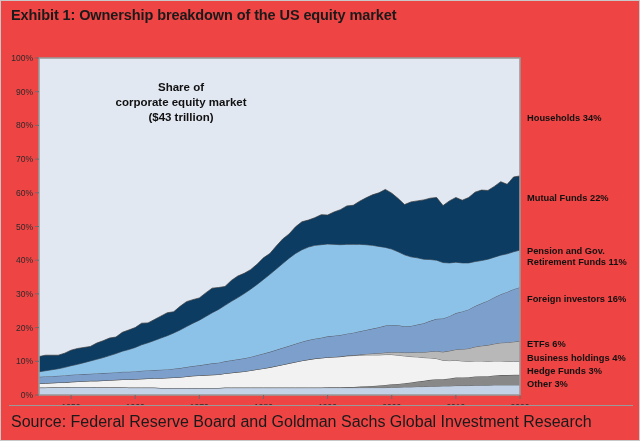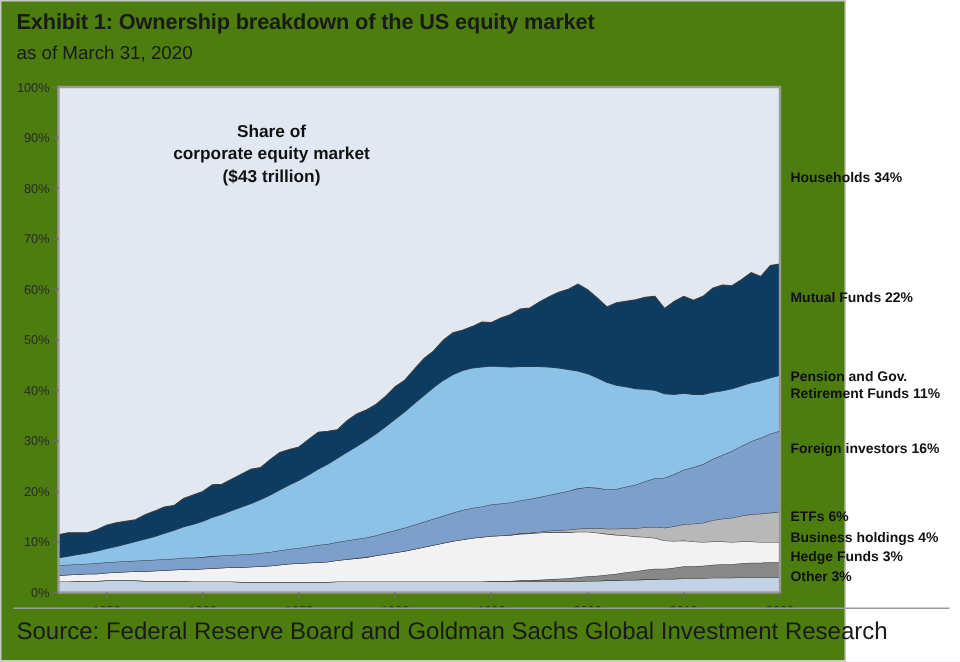--- a/index.html
+++ b/index.html
@@ -5,24 +5,24 @@
   html,body{margin:0;padding:0;}
   body{
     width:640px;height:441px;
     background:#ffffff;
     font-family:"Liberation Sans", sans-serif;
     color:#1a1a1a;
     overflow:hidden;
     position:relative;
   }
   #exhibit-frame{
-    position:absolute;left:0;top:0;width:564px;height:441px;
+    position:absolute;left:0;top:0;width:640px;height:441px;
     border:1px solid #c8c8c8;
     box-sizing:border-box;
-    background:#4d7c0f;
+    background:#ef4444;
   }
   #chart-title{
     position:absolute;left:10px;top:6px;
     font-size:14.5px;font-weight:bold;letter-spacing:-0.1px;
     white-space:nowrap;
   }
   #chart-subtitle{
     position:absolute;left:10px;top:27px;
     font-size:12.5px;font-weight:normal;
     white-space:nowrap;
@@ -52,21 +52,20 @@
     font-size:9.3px;font-weight:bold;fill:#111;
   }
   .band-outline{stroke:#3a3a3a;stroke-width:0.7;fill:none;}
 </style>
 </head>
 <body>
 
 <div id="exhibit-frame">
 
   <div id="chart-title">Exhibit 1: Ownership breakdown of the US equity market</div>
-  <div id="chart-subtitle">as of March 31, 2020</div>
 
   <div id="plot-wrap">
     <svg id="chart-svg" width="640" height="360" viewBox="0 0 640 360">
         <rect x="38" y="13" width="481" height="337" fill="#e2e8f2"></rect>
         <path d="M 38 350 L 38.00 350.00 L 44.41 350.00 L 50.83 350.00 L 57.24 350.00 L 63.65 350.00 L 70.07 350.00 L 76.48 350.00 L 82.89 350.00 L 89.31 350.00 L 95.72 350.00 L 102.13 350.00 L 108.55 350.00 L 114.96 350.00 L 121.37 350.00 L 127.79 350.00 L 134.20 350.00 L 140.61 350.00 L 147.03 350.00 L 153.44 350.00 L 159.85 350.00 L 166.27 350.00 L 172.68 350.00 L 179.09 350.00 L 185.51 350.00 L 191.92 350.00 L 198.33 350.00 L 204.75 350.00 L 211.16 350.00 L 217.57 350.00 L 223.99 350.00 L 230.40 350.00 L 236.81 350.00 L 243.23 350.00 L 249.64 350.00 L 256.05 350.00 L 262.47 350.00 L 268.88 350.00 L 275.29 350.00 L 281.71 350.00 L 288.12 350.00 L 294.53 350.00 L 300.95 350.00 L 307.36 350.00 L 313.77 350.00 L 320.19 350.00 L 326.60 350.00 L 333.01 350.00 L 339.43 350.00 L 345.84 350.00 L 352.25 350.00 L 358.67 350.00 L 365.08 350.00 L 371.49 350.00 L 377.91 350.00 L 384.32 350.00 L 390.73 350.00 L 397.15 350.00 L 403.56 350.00 L 409.97 350.00 L 416.39 350.00 L 422.80 350.00 L 429.21 350.00 L 435.63 350.00 L 442.04 350.00 L 448.45 350.00 L 454.87 350.00 L 461.28 350.00 L 467.69 350.00 L 474.11 350.00 L 480.52 350.00 L 486.93 350.00 L 493.35 350.00 L 499.76 350.00 L 506.17 350.00 L 512.59 350.00 L 519.00 350.00 L 519.00 339.89 L 512.59 339.89 L 506.17 339.89 L 499.76 339.89 L 493.35 339.89 L 486.93 340.23 L 480.52 340.23 L 474.11 340.23 L 467.69 340.56 L 461.28 340.56 L 454.87 340.56 L 448.45 340.90 L 442.04 340.90 L 435.63 341.24 L 429.21 341.24 L 422.80 341.57 L 416.39 341.57 L 409.97 341.91 L 403.56 341.91 L 397.15 342.25 L 390.73 342.25 L 384.32 342.59 L 377.91 342.59 L 371.49 342.59 L 365.08 342.59 L 358.67 342.59 L 352.25 342.59 L 345.84 342.59 L 339.43 342.59 L 333.01 342.59 L 326.60 342.59 L 320.19 342.59 L 313.77 342.59 L 307.36 342.59 L 300.95 342.59 L 294.53 342.59 L 288.12 342.59 L 281.71 342.59 L 275.29 342.59 L 268.88 342.59 L 262.47 342.59 L 256.05 342.59 L 249.64 342.59 L 243.23 342.59 L 236.81 342.59 L 230.40 342.59 L 223.99 342.59 L 217.57 342.92 L 211.16 342.92 L 204.75 342.92 L 198.33 342.92 L 191.92 342.92 L 185.51 342.92 L 179.09 342.92 L 172.68 342.92 L 166.27 342.92 L 159.85 342.92 L 153.44 342.59 L 147.03 342.59 L 140.61 342.59 L 134.20 342.59 L 127.79 342.59 L 121.37 342.25 L 114.96 342.25 L 108.55 342.25 L 102.13 342.25 L 95.72 342.25 L 89.31 341.91 L 82.89 341.91 L 76.48 341.91 L 70.07 341.91 L 63.65 342.25 L 57.24 342.25 L 50.83 342.25 L 44.41 342.59 L 38.00 342.59 Z" fill="#c3d2e6"></path>
         <path d="M 38.00 342.59 L 44.41 342.59 L 50.83 342.25 L 57.24 342.25 L 63.65 342.25 L 70.07 341.91 L 76.48 341.91 L 82.89 341.91 L 89.31 341.91 L 95.72 342.25 L 102.13 342.25 L 108.55 342.25 L 114.96 342.25 L 121.37 342.25 L 127.79 342.59 L 134.20 342.59 L 140.61 342.59 L 147.03 342.59 L 153.44 342.59 L 159.85 342.92 L 166.27 342.92 L 172.68 342.92 L 179.09 342.92 L 185.51 342.92 L 191.92 342.92 L 198.33 342.92 L 204.75 342.92 L 211.16 342.92 L 217.57 342.92 L 223.99 342.59 L 230.40 342.59 L 236.81 342.59 L 243.23 342.59 L 249.64 342.59 L 256.05 342.59 L 262.47 342.59 L 268.88 342.59 L 275.29 342.59 L 281.71 342.59 L 288.12 342.59 L 294.53 342.59 L 300.95 342.59 L 307.36 342.59 L 313.77 342.59 L 320.19 342.59 L 326.60 342.59 L 333.01 342.59 L 339.43 342.59 L 345.84 342.59 L 352.25 342.59 L 358.67 342.59 L 365.08 342.59 L 371.49 342.59 L 377.91 342.59 L 384.32 342.59 L 390.73 342.25 L 397.15 342.25 L 403.56 341.91 L 409.97 341.91 L 416.39 341.57 L 422.80 341.57 L 429.21 341.24 L 435.63 341.24 L 442.04 340.90 L 448.45 340.90 L 454.87 340.56 L 461.28 340.56 L 467.69 340.56 L 474.11 340.23 L 480.52 340.23 L 486.93 340.23 L 493.35 339.89 L 499.76 339.89 L 506.17 339.89 L 512.59 339.89 L 519.00 339.89" class="band-outline"></path>
         <path d="M 38 342.586 L 38.00 342.59 L 44.41 342.59 L 50.83 342.25 L 57.24 342.25 L 63.65 342.25 L 70.07 341.91 L 76.48 341.91 L 82.89 341.91 L 89.31 341.91 L 95.72 342.25 L 102.13 342.25 L 108.55 342.25 L 114.96 342.25 L 121.37 342.25 L 127.79 342.59 L 134.20 342.59 L 140.61 342.59 L 147.03 342.59 L 153.44 342.59 L 159.85 342.92 L 166.27 342.92 L 172.68 342.92 L 179.09 342.92 L 185.51 342.92 L 191.92 342.92 L 198.33 342.92 L 204.75 342.92 L 211.16 342.92 L 217.57 342.92 L 223.99 342.59 L 230.40 342.59 L 236.81 342.59 L 243.23 342.59 L 249.64 342.59 L 256.05 342.59 L 262.47 342.59 L 268.88 342.59 L 275.29 342.59 L 281.71 342.59 L 288.12 342.59 L 294.53 342.59 L 300.95 342.59 L 307.36 342.59 L 313.77 342.59 L 320.19 342.59 L 326.60 342.59 L 333.01 342.59 L 339.43 342.59 L 345.84 342.59 L 352.25 342.59 L 358.67 342.59 L 365.08 342.59 L 371.49 342.59 L 377.91 342.59 L 384.32 342.59 L 390.73 342.25 L 397.15 342.25 L 403.56 341.91 L 409.97 341.91 L 416.39 341.57 L 422.80 341.57 L 429.21 341.24 L 435.63 341.24 L 442.04 340.90 L 448.45 340.90 L 454.87 340.56 L 461.28 340.56 L 467.69 340.56 L 474.11 340.23 L 480.52 340.23 L 486.93 340.23 L 493.35 339.89 L 499.76 339.89 L 506.17 339.89 L 512.59 339.89 L 519.00 339.89 L 519.00 329.78 L 512.59 329.78 L 506.17 330.12 L 499.76 330.12 L 493.35 330.45 L 486.93 331.13 L 480.52 331.13 L 474.11 331.46 L 467.69 332.14 L 461.28 332.48 L 454.87 332.48 L 448.45 333.49 L 442.04 334.16 L 435.63 334.16 L 429.21 334.83 L 422.80 335.85 L 416.39 336.52 L 409.97 337.53 L 403.56 338.20 L 397.15 338.88 L 390.73 339.22 L 384.32 339.89 L 377.91 340.56 L 371.49 340.90 L 365.08 341.24 L 358.67 341.57 L 352.25 341.91 L 345.84 341.91 L 339.43 342.25 L 333.01 342.25 L 326.60 342.25 L 320.19 342.59 L 313.77 342.59 L 307.36 342.59 L 300.95 342.59 L 294.53 342.59 L 288.12 342.59 L 281.71 342.59 L 275.29 342.59 L 268.88 342.59 L 262.47 342.59 L 256.05 342.59 L 249.64 342.59 L 243.23 342.59 L 236.81 342.59 L 230.40 342.59 L 223.99 342.59 L 217.57 342.92 L 211.16 342.92 L 204.75 342.92 L 198.33 342.92 L 191.92 342.92 L 185.51 342.92 L 179.09 342.92 L 172.68 342.92 L 166.27 342.92 L 159.85 342.92 L 153.44 342.59 L 147.03 342.59 L 140.61 342.59 L 134.20 342.59 L 127.79 342.59 L 121.37 342.25 L 114.96 342.25 L 108.55 342.25 L 102.13 342.25 L 95.72 342.25 L 89.31 341.91 L 82.89 341.91 L 76.48 341.91 L 70.07 341.91 L 63.65 342.25 L 57.24 342.25 L 50.83 342.25 L 44.41 342.59 L 38.00 342.59 Z" fill="#888888"></path>
         <path d="M 38.00 342.59 L 44.41 342.59 L 50.83 342.25 L 57.24 342.25 L 63.65 342.25 L 70.07 341.91 L 76.48 341.91 L 82.89 341.91 L 89.31 341.91 L 95.72 342.25 L 102.13 342.25 L 108.55 342.25 L 114.96 342.25 L 121.37 342.25 L 127.79 342.59 L 134.20 342.59 L 140.61 342.59 L 147.03 342.59 L 153.44 342.59 L 159.85 342.92 L 166.27 342.92 L 172.68 342.92 L 179.09 342.92 L 185.51 342.92 L 191.92 342.92 L 198.33 342.92 L 204.75 342.92 L 211.16 342.92 L 217.57 342.92 L 223.99 342.59 L 230.40 342.59 L 236.81 342.59 L 243.23 342.59 L 249.64 342.59 L 256.05 342.59 L 262.47 342.59 L 268.88 342.59 L 275.29 342.59 L 281.71 342.59 L 288.12 342.59 L 294.53 342.59 L 300.95 342.59 L 307.36 342.59 L 313.77 342.59 L 320.19 342.59 L 326.60 342.25 L 333.01 342.25 L 339.43 342.25 L 345.84 341.91 L 352.25 341.91 L 358.67 341.57 L 365.08 341.24 L 371.49 340.90 L 377.91 340.56 L 384.32 339.89 L 390.73 339.22 L 397.15 338.88 L 403.56 338.20 L 409.97 337.53 L 416.39 336.52 L 422.80 335.85 L 429.21 334.83 L 435.63 334.16 L 442.04 334.16 L 448.45 333.49 L 454.87 332.48 L 461.28 332.48 L 467.69 332.14 L 474.11 331.46 L 480.52 331.13 L 486.93 331.13 L 493.35 330.45 L 499.76 330.12 L 506.17 330.12 L 512.59 329.78 L 519.00 329.78" class="band-outline"></path>
         <path d="M 38 342.586 L 38.00 342.59 L 44.41 342.59 L 50.83 342.25 L 57.24 342.25 L 63.65 342.25 L 70.07 341.91 L 76.48 341.91 L 82.89 341.91 L 89.31 341.91 L 95.72 342.25 L 102.13 342.25 L 108.55 342.25 L 114.96 342.25 L 121.37 342.25 L 127.79 342.59 L 134.20 342.59 L 140.61 342.59 L 147.03 342.59 L 153.44 342.59 L 159.85 342.92 L 166.27 342.92 L 172.68 342.92 L 179.09 342.92 L 185.51 342.92 L 191.92 342.92 L 198.33 342.92 L 204.75 342.92 L 211.16 342.92 L 217.57 342.92 L 223.99 342.59 L 230.40 342.59 L 236.81 342.59 L 243.23 342.59 L 249.64 342.59 L 256.05 342.59 L 262.47 342.59 L 268.88 342.59 L 275.29 342.59 L 281.71 342.59 L 288.12 342.59 L 294.53 342.59 L 300.95 342.59 L 307.36 342.59 L 313.77 342.59 L 320.19 342.59 L 326.60 342.25 L 333.01 342.25 L 339.43 342.25 L 345.84 341.91 L 352.25 341.91 L 358.67 341.57 L 365.08 341.24 L 371.49 340.90 L 377.91 340.56 L 384.32 339.89 L 390.73 339.22 L 397.15 338.88 L 403.56 338.20 L 409.97 337.53 L 416.39 336.52 L 422.80 335.85 L 429.21 334.83 L 435.63 334.16 L 442.04 334.16 L 448.45 333.49 L 454.87 332.48 L 461.28 332.48 L 467.69 332.14 L 474.11 331.46 L 480.52 331.13 L 486.93 331.13 L 493.35 330.45 L 499.76 330.12 L 506.17 330.12 L 512.59 329.78 L 519.00 329.78 L 519.00 316.30 L 512.59 316.30 L 506.17 316.30 L 499.76 315.96 L 493.35 315.96 L 486.93 316.30 L 480.52 315.96 L 474.11 315.96 L 467.69 316.30 L 461.28 315.96 L 454.87 315.29 L 448.45 315.63 L 442.04 315.29 L 435.63 313.60 L 429.21 312.93 L 422.80 312.59 L 416.39 311.92 L 409.97 311.58 L 403.56 310.91 L 397.15 310.23 L 390.73 309.56 L 384.32 309.56 L 377.91 309.90 L 371.49 309.90 L 365.08 309.90 L 358.67 310.23 L 352.25 310.57 L 345.84 310.91 L 339.43 311.58 L 333.01 311.92 L 326.60 312.26 L 320.19 312.93 L 313.77 313.60 L 307.36 314.62 L 300.95 315.63 L 294.53 316.97 L 288.12 318.32 L 281.71 319.67 L 275.29 321.02 L 268.88 322.37 L 262.47 323.38 L 256.05 324.39 L 249.64 325.40 L 243.23 326.41 L 236.81 327.08 L 230.40 327.76 L 223.99 328.43 L 217.57 329.44 L 211.16 329.78 L 204.75 330.12 L 198.33 330.45 L 191.92 330.79 L 185.51 331.46 L 179.09 332.14 L 172.68 332.48 L 166.27 332.81 L 159.85 333.15 L 153.44 333.15 L 147.03 333.49 L 140.61 333.82 L 134.20 334.16 L 127.79 334.50 L 121.37 334.50 L 114.96 334.83 L 108.55 335.17 L 102.13 335.51 L 95.72 335.85 L 89.31 335.85 L 82.89 336.18 L 76.48 336.52 L 70.07 336.86 L 63.65 337.53 L 57.24 337.53 L 50.83 337.87 L 44.41 338.20 L 38.00 338.54 Z" fill="#f2f2f2"></path>
         <path d="M 38.00 338.54 L 44.41 338.20 L 50.83 337.87 L 57.24 337.53 L 63.65 337.53 L 70.07 336.86 L 76.48 336.52 L 82.89 336.18 L 89.31 335.85 L 95.72 335.85 L 102.13 335.51 L 108.55 335.17 L 114.96 334.83 L 121.37 334.50 L 127.79 334.50 L 134.20 334.16 L 140.61 333.82 L 147.03 333.49 L 153.44 333.15 L 159.85 333.15 L 166.27 332.81 L 172.68 332.48 L 179.09 332.14 L 185.51 331.46 L 191.92 330.79 L 198.33 330.45 L 204.75 330.12 L 211.16 329.78 L 217.57 329.44 L 223.99 328.43 L 230.40 327.76 L 236.81 327.08 L 243.23 326.41 L 249.64 325.40 L 256.05 324.39 L 262.47 323.38 L 268.88 322.37 L 275.29 321.02 L 281.71 319.67 L 288.12 318.32 L 294.53 316.97 L 300.95 315.63 L 307.36 314.62 L 313.77 313.60 L 320.19 312.93 L 326.60 312.26 L 333.01 311.92 L 339.43 311.58 L 345.84 310.91 L 352.25 310.57 L 358.67 310.23 L 365.08 309.90 L 371.49 309.90 L 377.91 309.90 L 384.32 309.56 L 390.73 309.56 L 397.15 310.23 L 403.56 310.91 L 409.97 311.58 L 416.39 311.92 L 422.80 312.59 L 429.21 312.93 L 435.63 313.60 L 442.04 315.29 L 448.45 315.63 L 454.87 315.29 L 461.28 315.96 L 467.69 316.30 L 474.11 315.96 L 480.52 315.96 L 486.93 316.30 L 493.35 315.96 L 499.76 315.96 L 506.17 316.30 L 512.59 316.30 L 519.00 316.30" class="band-outline"></path>

